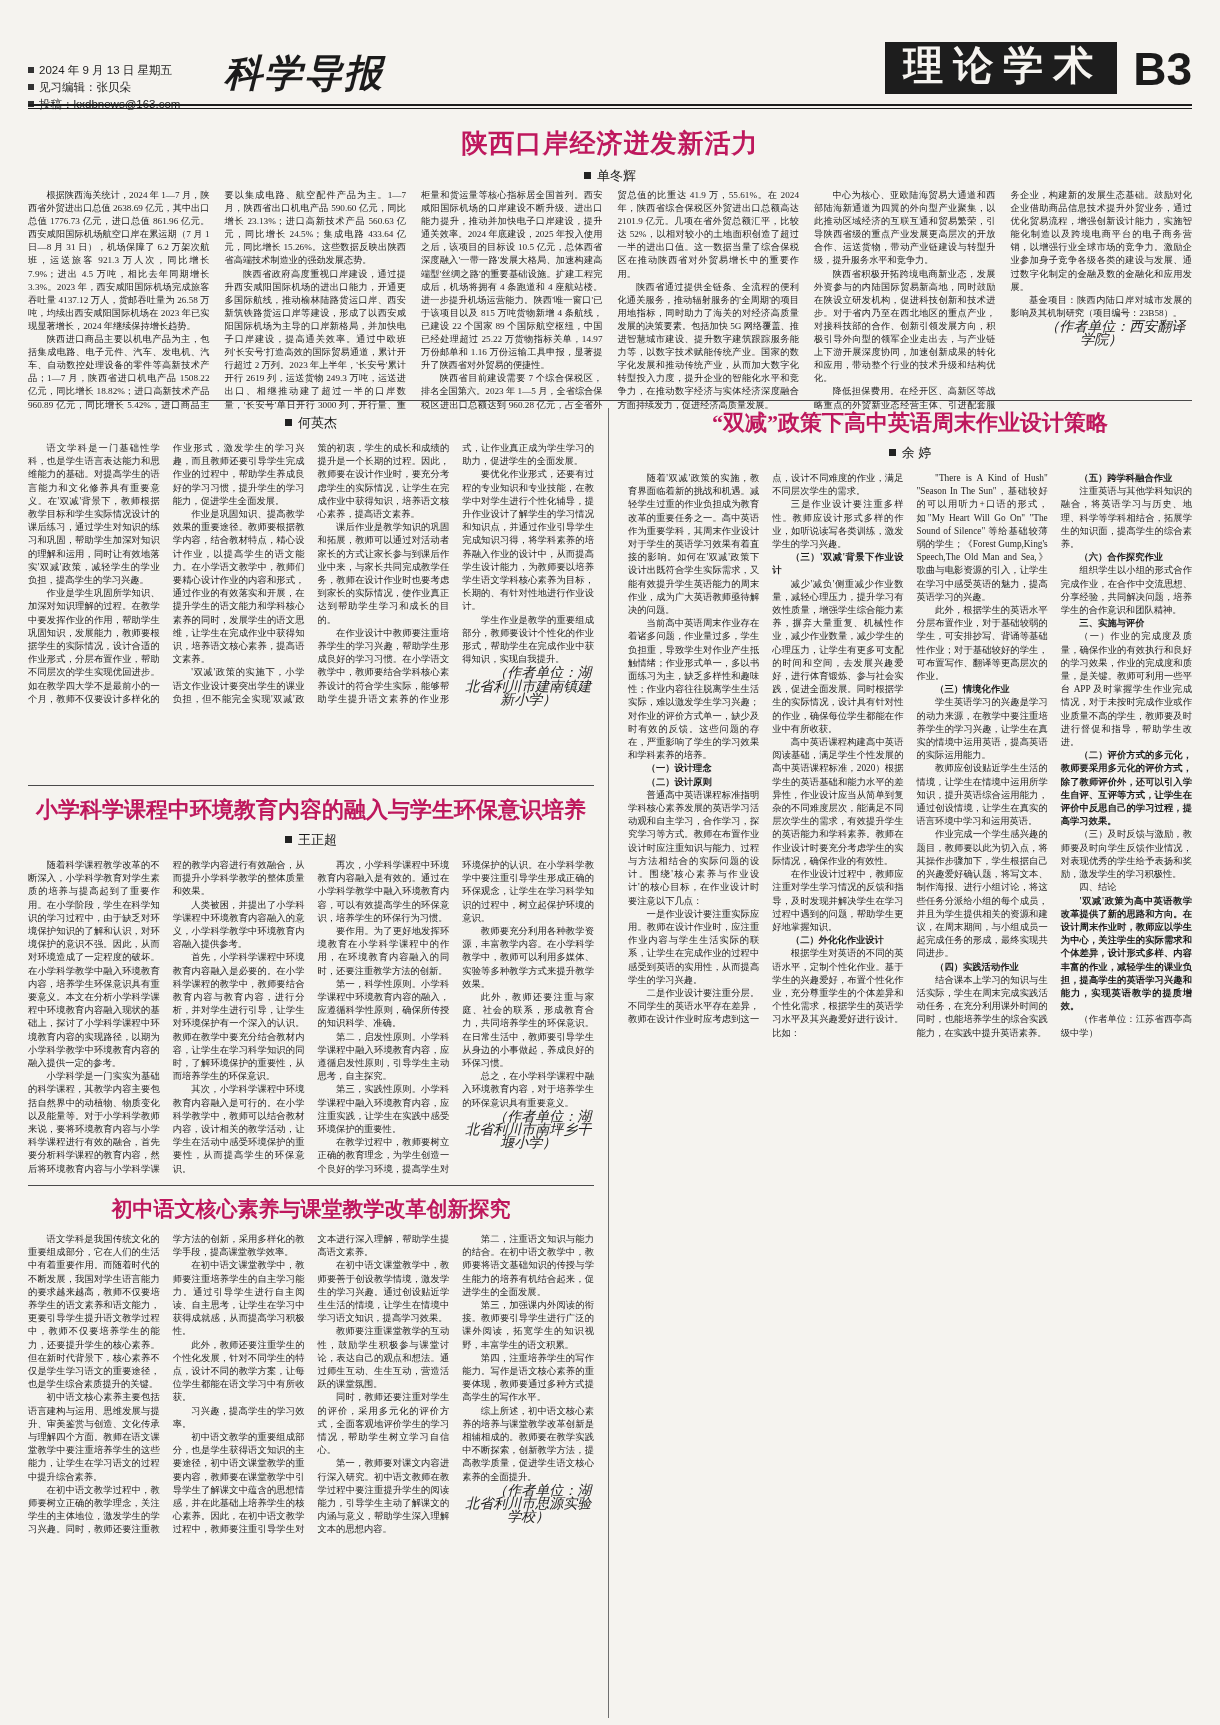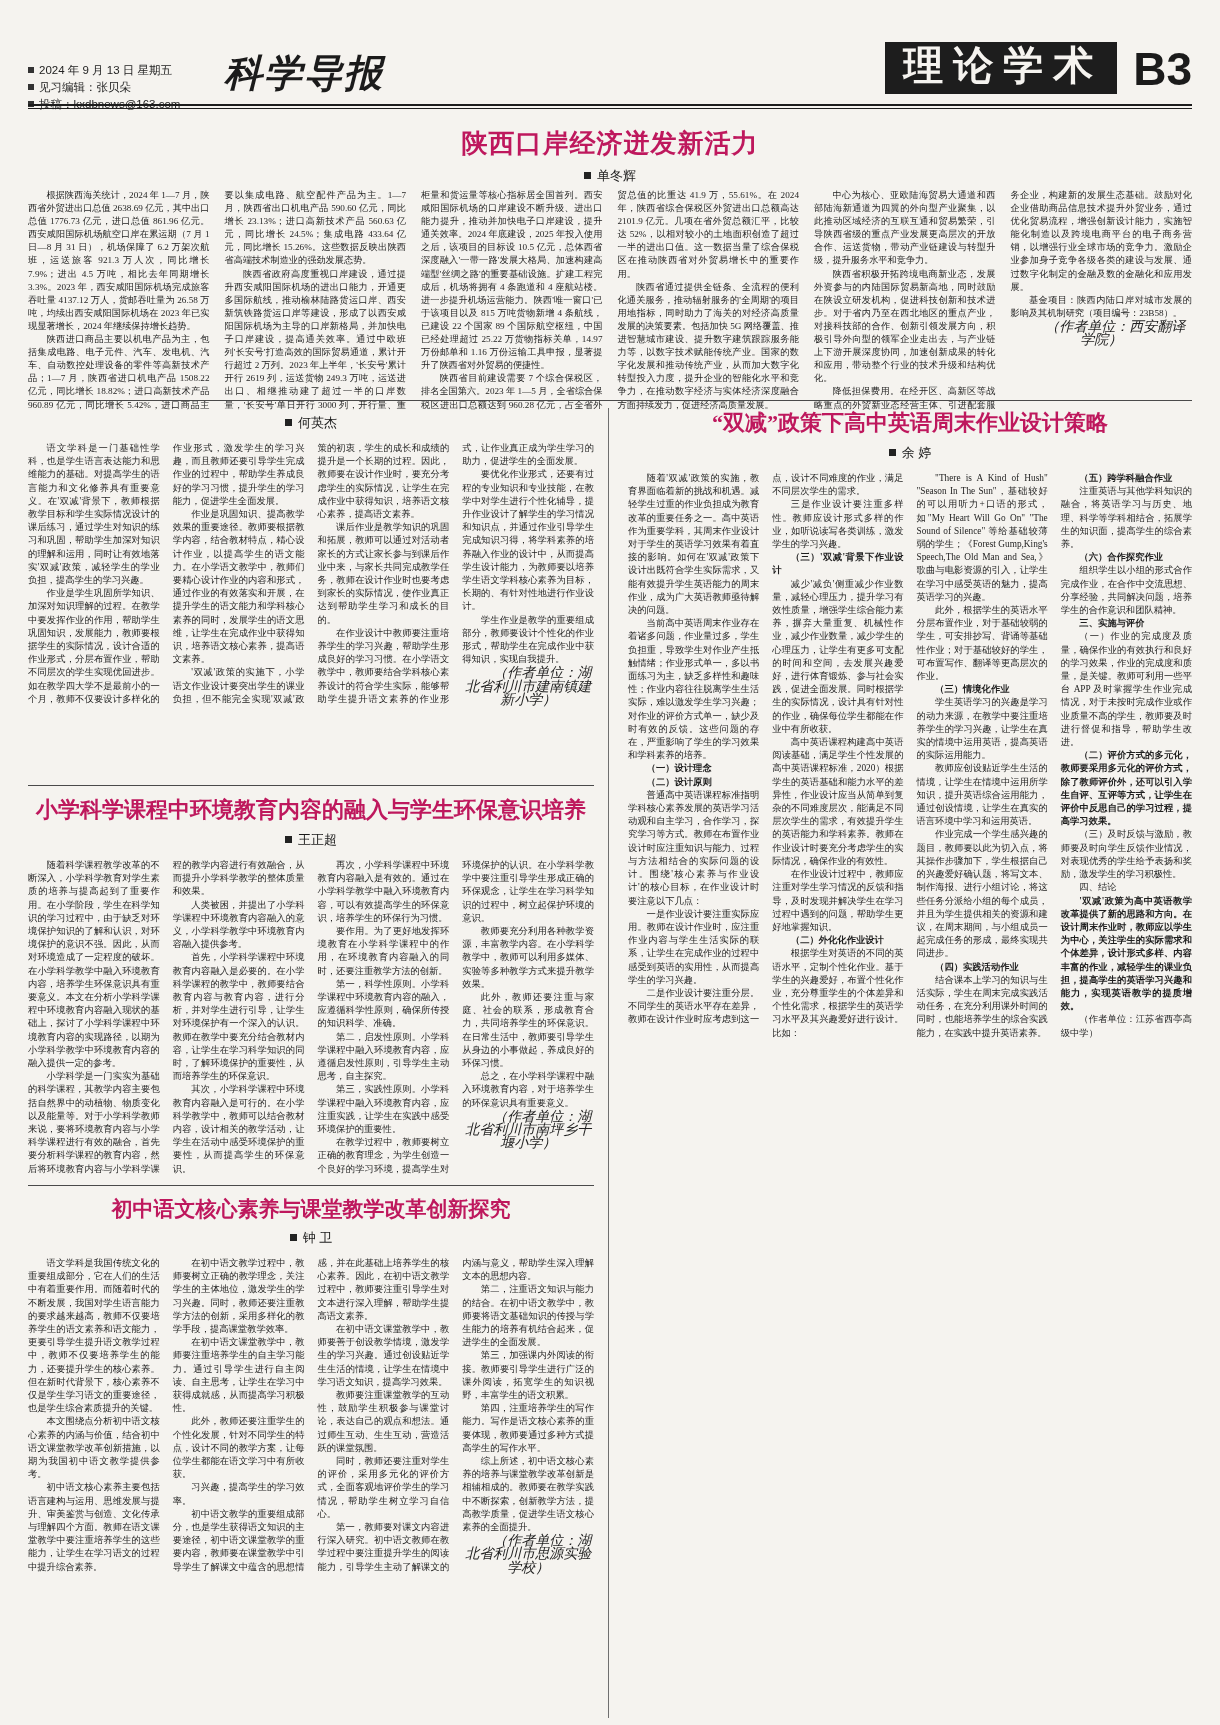--- a/index.html
+++ b/index.html
@@ -174,24 +174,22 @@
       <p>教师要充分利用各种教学资源，丰富教学内容。在小学科学教学中，教师可以利用多媒体、实验等多种教学方式来提升教学效果。</p>
       <p>此外，教师还要注重与家庭、社会的联系，形成教育合力，共同培养学生的环保意识。在日常生活中，教师要引导学生从身边的小事做起，养成良好的环保习惯。</p>
       <p>总之，在小学科学课程中融入环境教育内容，对于培养学生的环保意识具有重要意义。</p>
       <p class="sig">（作者单位：湖北省利川市南坪乡干堰小学）</p>
     </div>
   </div>
   <div class="rule-l2"></div>
 
   <div id="art-l3">
     <div class="headline">初中语文核心素养与课堂教学改革创新探究</div>
-    <div class="byline"><span class="bsq"></span><span>钟 卫</span></div>
     <div class="cols body">
       <p>语文学科是我国传统文化的重要组成部分，它在人们的生活中有着重要作用。而随着时代的不断发展，我国对学生语言能力的要求越来越高，教师不仅要培养学生的语文素养和语文能力，更要引导学生提升语文教学过程中，教师不仅要培养学生的能力，还要提升学生的核心素养。但在新时代背景下，核心素养不仅是学生学习语文的重要途径，也是学生综合素质提升的关键。</p>
-      <p>本文围绕点分析初中语文核心素养的内涵与价值，结合初中语文课堂教学改革创新措施，以期为我国初中语文教学提供参考。</p>
       <p>初中语文核心素养主要包括语言建构与运用、思维发展与提升、审美鉴赏与创造、文化传承与理解四个方面。教师在语文课堂教学中要注重培养学生的这些能力，让学生在学习语文的过程中提升综合素养。</p>
       <p>在初中语文教学过程中，教师要树立正确的教学理念，关注学生的主体地位，激发学生的学习兴趣。同时，教师还要注重教学方法的创新，采用多样化的教学手段，提高课堂教学效率。</p>
       <p>在初中语文课堂教学中，教师要注重培养学生的自主学习能力。通过引导学生进行自主阅读、自主思考，让学生在学习中获得成就感，从而提高学习积极性。</p>
       <p>此外，教师还要注重学生的个性化发展，针对不同学生的特点，设计不同的教学方案，让每位学生都能在语文学习中有所收获。</p>
       <p>习兴趣，提高学生的学习效率。</p>
       <p>初中语文教学的重要组成部分，也是学生获得语文知识的主要途径，初中语文课堂教学的重要内容，教师要在课堂教学中引导学生了解课文中蕴含的思想情感，并在此基础上培养学生的核心素养。因此，在初中语文教学过程中，教师要注重引导学生对文本进行深入理解，帮助学生提高语文素养。</p>
       <p>在初中语文课堂教学中，教师要善于创设教学情境，激发学生的学习兴趣。通过创设贴近学生生活的情境，让学生在情境中学习语文知识，提高学习效果。</p>
       <p>教师要注重课堂教学的互动性，鼓励学生积极参与课堂讨论，表达自己的观点和想法。通过师生互动、生生互动，营造活跃的课堂氛围。</p>
       <p>同时，教师还要注重对学生的评价，采用多元化的评价方式，全面客观地评价学生的学习情况，帮助学生树立学习自信心。</p>
       <p>第一，教师要对课文内容进行深入研究。初中语文教师在教学过程中要注重提升学生的阅读能力，引导学生主动了解课文的内涵与意义，帮助学生深入理解文本的思想内容。</p>

